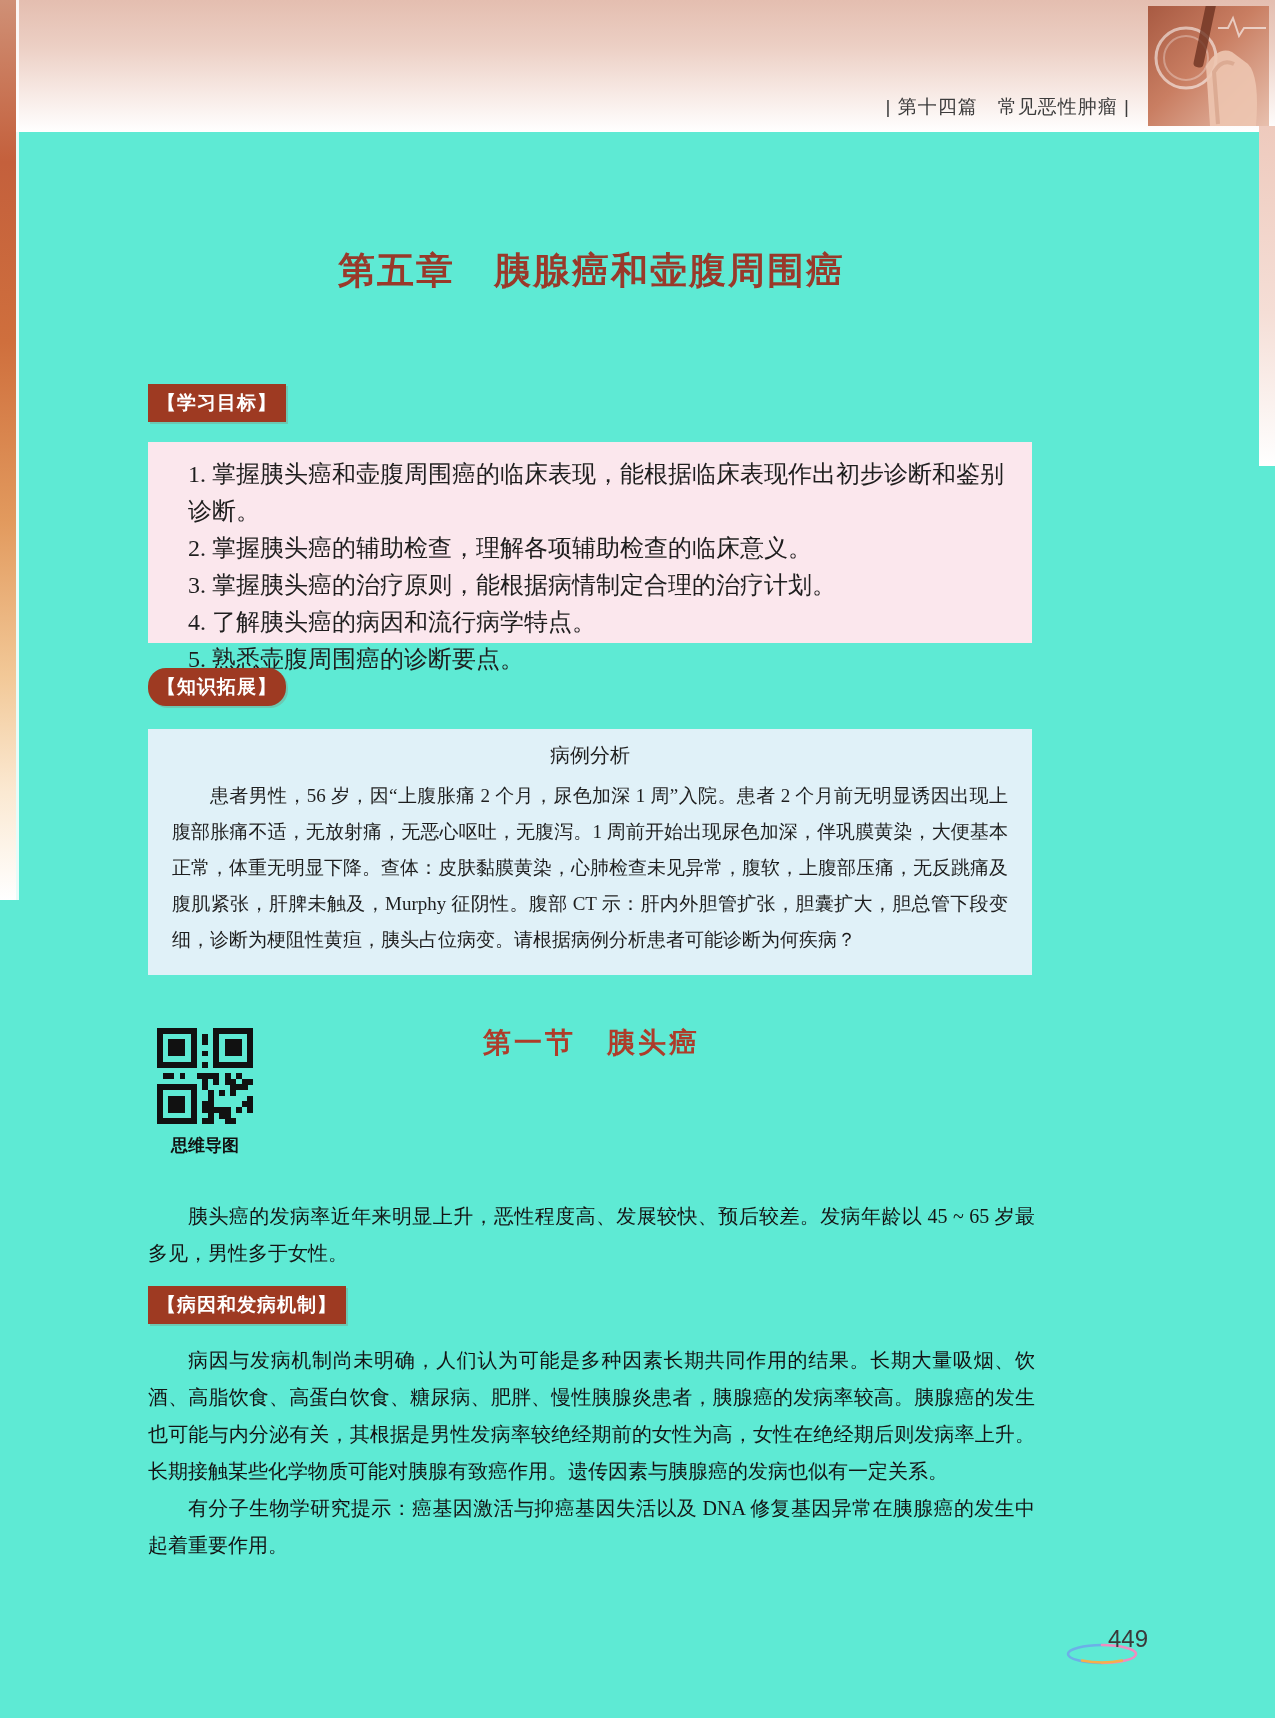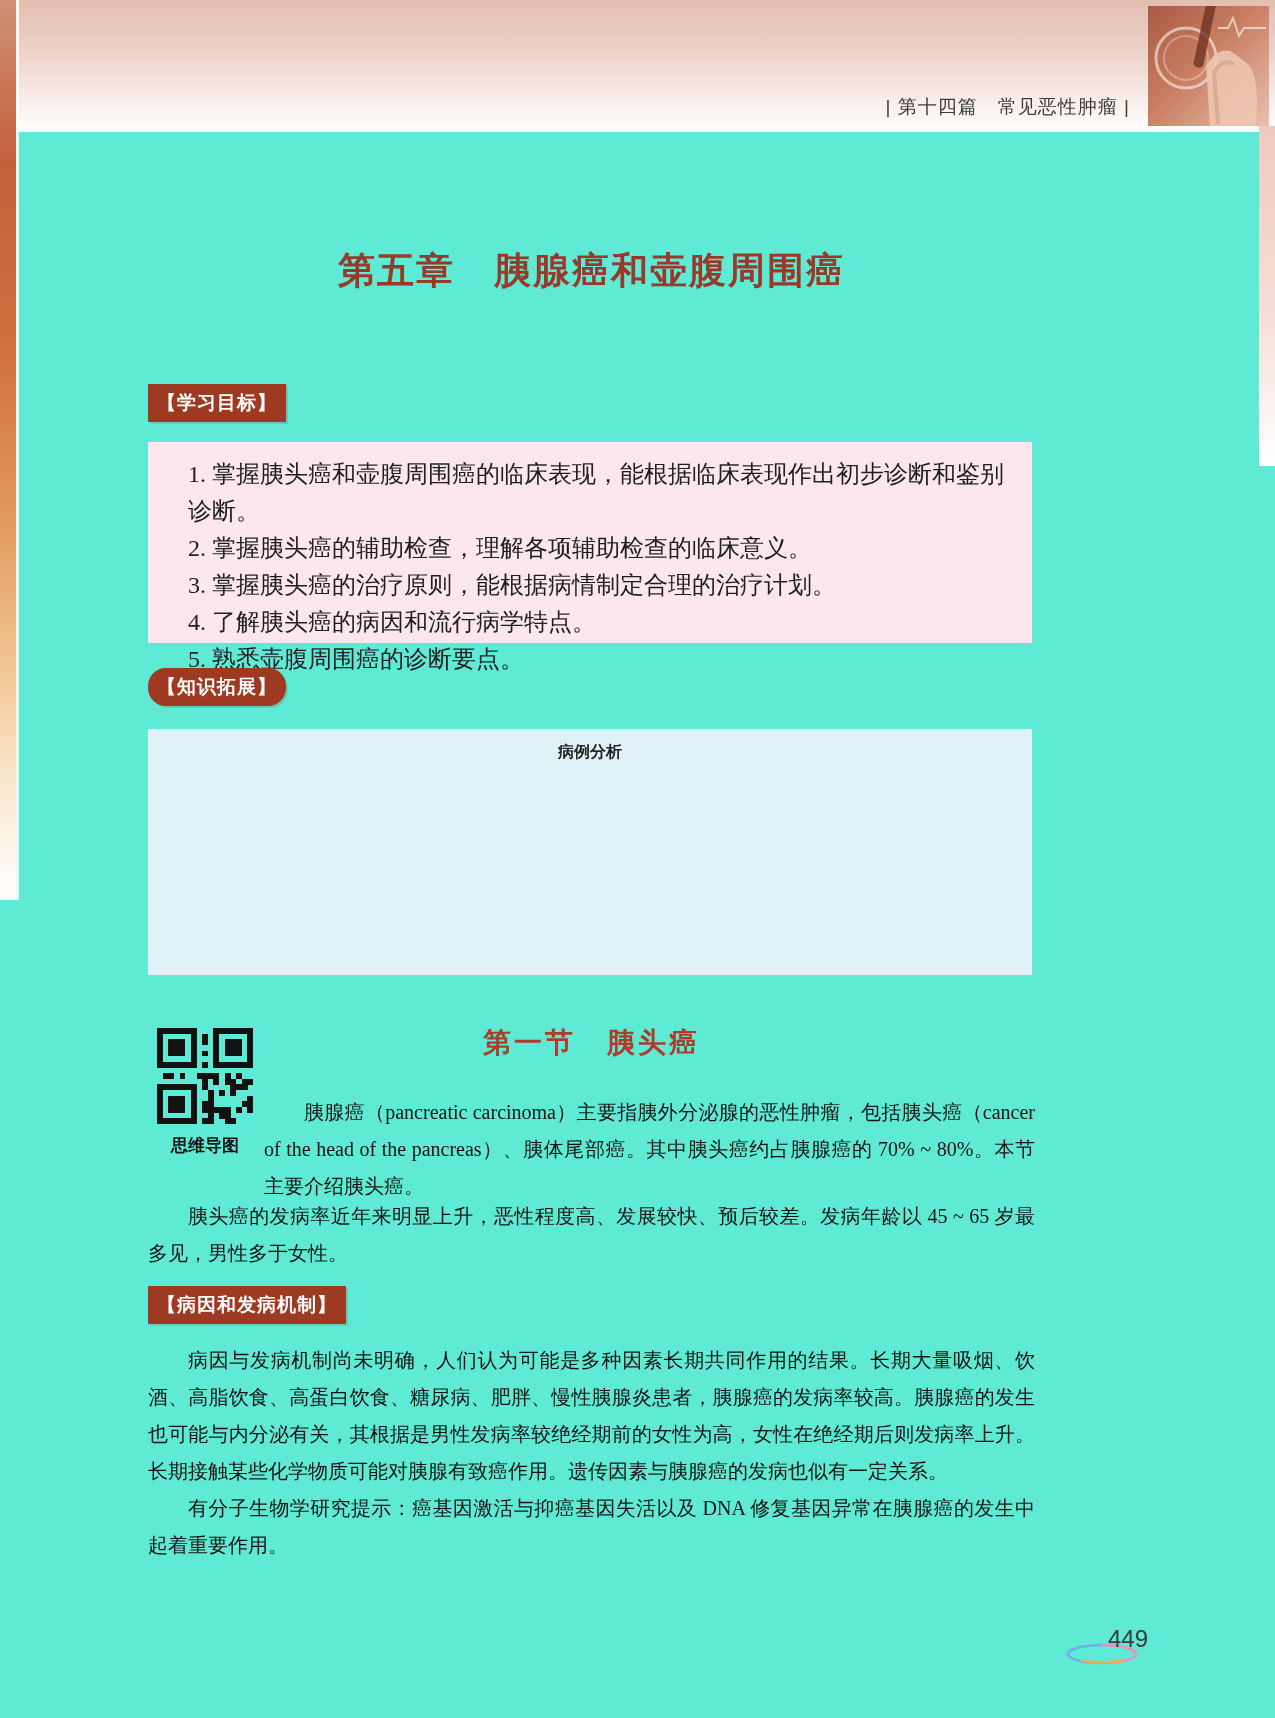--- a/index.html
+++ b/index.html
@@ -48,21 +48,21 @@
     position:absolute; left:148px; top:442px; width:884px; height:201px;
     background:#fbe7ed; box-sizing:border-box; padding:14px 16px 0 40px;
   }
   .objective { font-size:24px; line-height:37px; color:#1e1e1e; }
   .case-box {
     position:absolute; left:148px; top:729px; width:884px; height:246px;
     background:#e0f1f8; box-sizing:border-box; padding:13px 24px 0 24px;
   }
   .case-title {
     text-align:center; font-family:"Liberation Sans", sans-serif;
-    font-weight:bold; font-size:16px; color:#222222;
+    font-weight:normal; font-size:20px; color:#222222;
   }
   .case-text {
     margin:9px 0 0 0; font-size:19px; line-height:36px; text-align:justify;
     text-indent:2em; color:#1e1e1e;
   }
   .section-title {
     position:absolute; left:148px; top:1024px; width:887px; text-align:center;
     font-family:"Liberation Sans", sans-serif; font-weight:bold; font-size:28px;
     color:#ae3c2a; letter-spacing:3px;
   }
@@ -122,20 +122,21 @@
     <div class="objective">2. 掌握胰头癌的辅助检查，理解各项辅助检查的临床意义。</div>
     <div class="objective">3. 掌握胰头癌的治疗原则，能根据病情制定合理的治疗计划。</div>
     <div class="objective">4. 了解胰头癌的病因和流行病学特点。</div>
     <div class="objective">5. 熟悉壶腹周围癌的诊断要点。</div>
   </div>
 
   <div class="badge badge-knowledge">【知识拓展】</div>
 
   <div class="case-box">
     <div class="case-title">病例分析</div>
+    <p class="case-text">患者男性，56 岁，因“上腹胀痛 2 个月，尿色加深 1 周”入院。患者 2 个月前无明显诱因出现上腹部胀痛不适，无放射痛，无恶心呕吐，无腹泻。1 周前开始出现尿色加深，伴巩膜黄染，大便基本正常，体重无明显下降。查体：皮肤黏膜黄染，心肺检查未见异常，腹软，上腹部压痛，无反跳痛及腹肌紧张，肝脾未触及，Murphy 征阴性。腹部 CT 示：肝内外胆管扩张，胆囊扩大，胆总管下段变细，诊断为梗阻性黄疸，胰头占位病变。请根据病例分析患者可能诊断为何疾病？</p>
   </div>
 
   <div class="section-title">第一节　胰头癌</div>
 
   <div class="qr">
     <svg id="qr-svg" width="96" height="96" viewBox="0 0 17 17" shape-rendering="crispEdges">
         <rect x="0" y="0" width="1.04" height="1.04" fill="#111"></rect>
         <rect x="1" y="0" width="1.04" height="1.04" fill="#111"></rect>
         <rect x="2" y="0" width="1.04" height="1.04" fill="#111"></rect>
         <rect x="3" y="0" width="1.04" height="1.04" fill="#111"></rect>
@@ -277,21 +278,20 @@
         <rect x="5" y="16" width="1.04" height="1.04" fill="#111"></rect>
         <rect x="6" y="16" width="1.04" height="1.04" fill="#111"></rect>
         <rect x="8" y="16" width="1.04" height="1.04" fill="#111"></rect>
         <rect x="9" y="16" width="1.04" height="1.04" fill="#111"></rect>
         <rect x="12" y="16" width="1.04" height="1.04" fill="#111"></rect>
         <rect x="13" y="16" width="1.04" height="1.04" fill="#111"></rect>
       </svg>
   </div>
   <div class="qr-label">思维导图</div>
 
-  <p class="para para-intro">胰腺癌（pancreatic carcinoma）主要指胰外分泌腺的恶性肿瘤，包括胰头癌（cancer of the head of the pancreas）、胰体尾部癌。其中胰头癌约占胰腺癌的 70% ~ 80%。本节主要介绍胰头癌。</p>
   <p class="para para-epi">胰头癌的发病率近年来明显上升，恶性程度高、发展较快、预后较差。发病年龄以 45 ~ 65 岁最多见，男性多于女性。</p>
 
   <div class="badge badge-etiology">【病因和发病机制】</div>
 
   <div class="etiology-paras">
     <p class="para">病因与发病机制尚未明确，人们认为可能是多种因素长期共同作用的结果。长期大量吸烟、饮酒、高脂饮食、高蛋白饮食、糖尿病、肥胖、慢性胰腺炎患者，胰腺癌的发病率较高。胰腺癌的发生也可能与内分泌有关，其根据是男性发病率较绝经期前的女性为高，女性在绝经期后则发病率上升。长期接触某些化学物质可能对胰腺有致癌作用。遗传因素与胰腺癌的发病也似有一定关系。</p>
     <p class="para">有分子生物学研究提示：癌基因激活与抑癌基因失活以及 DNA 修复基因异常在胰腺癌的发生中起着重要作用。</p>
   </div>
 
   <div class="page-num-wrap">

